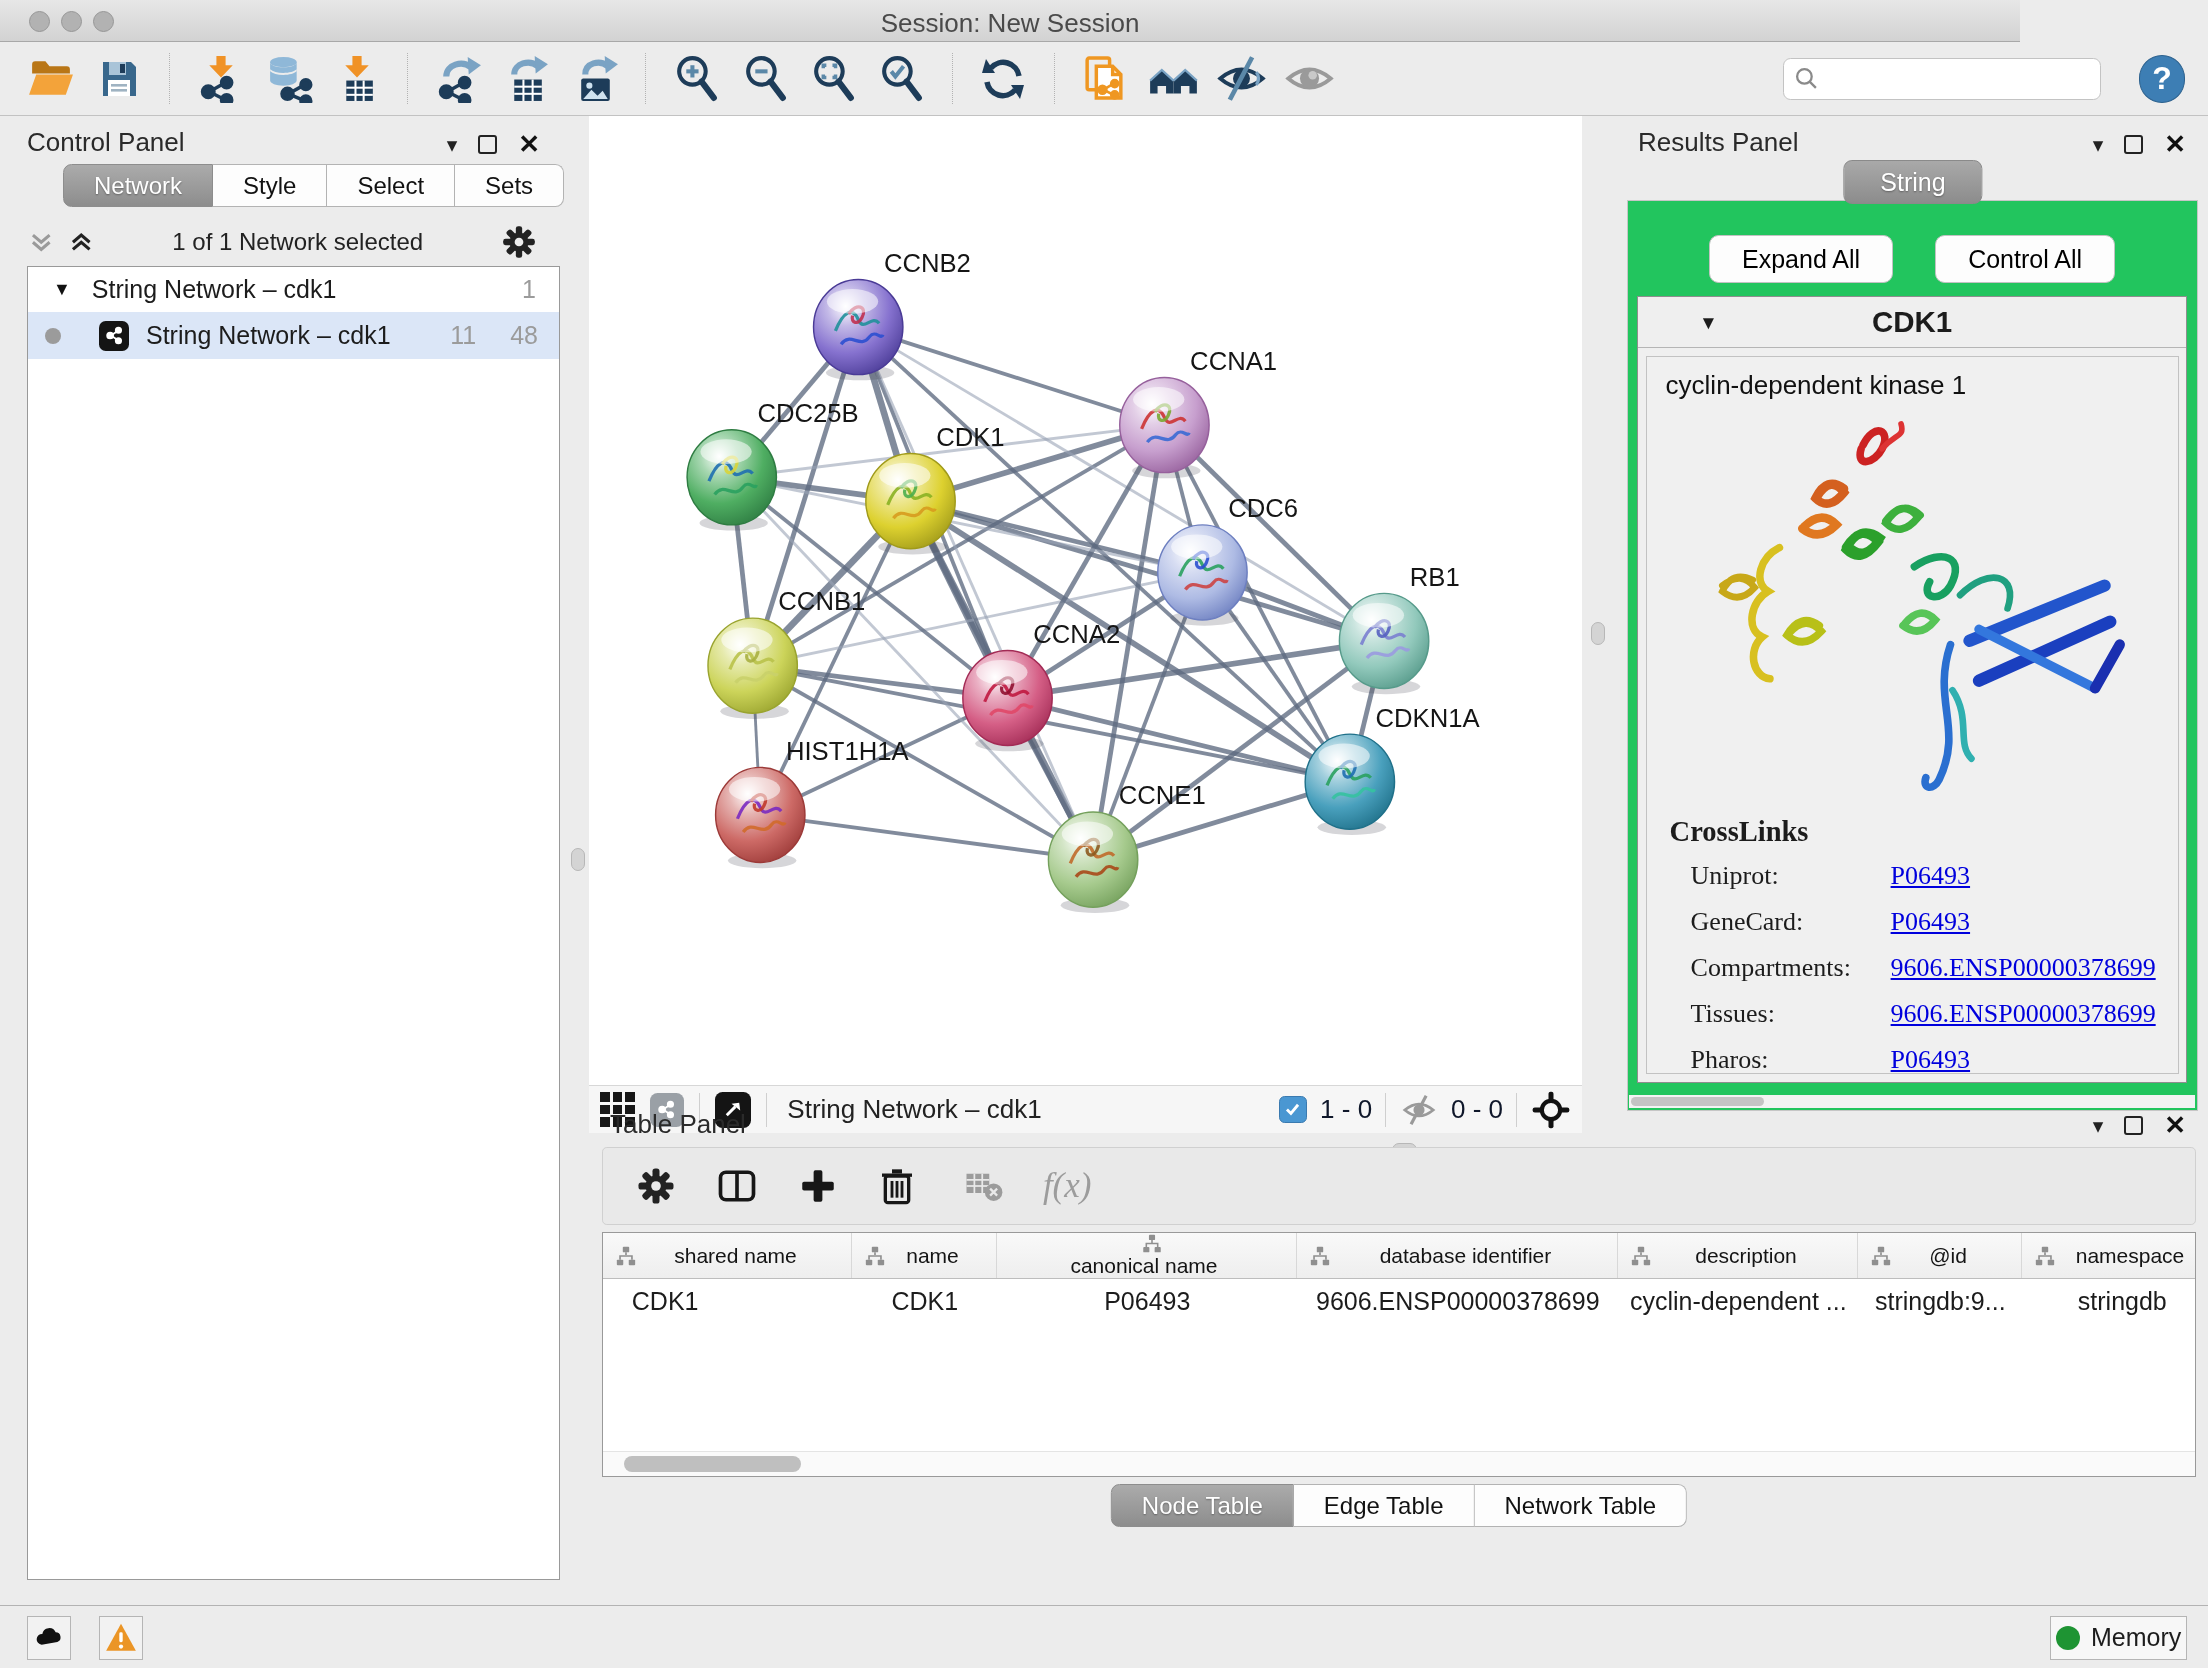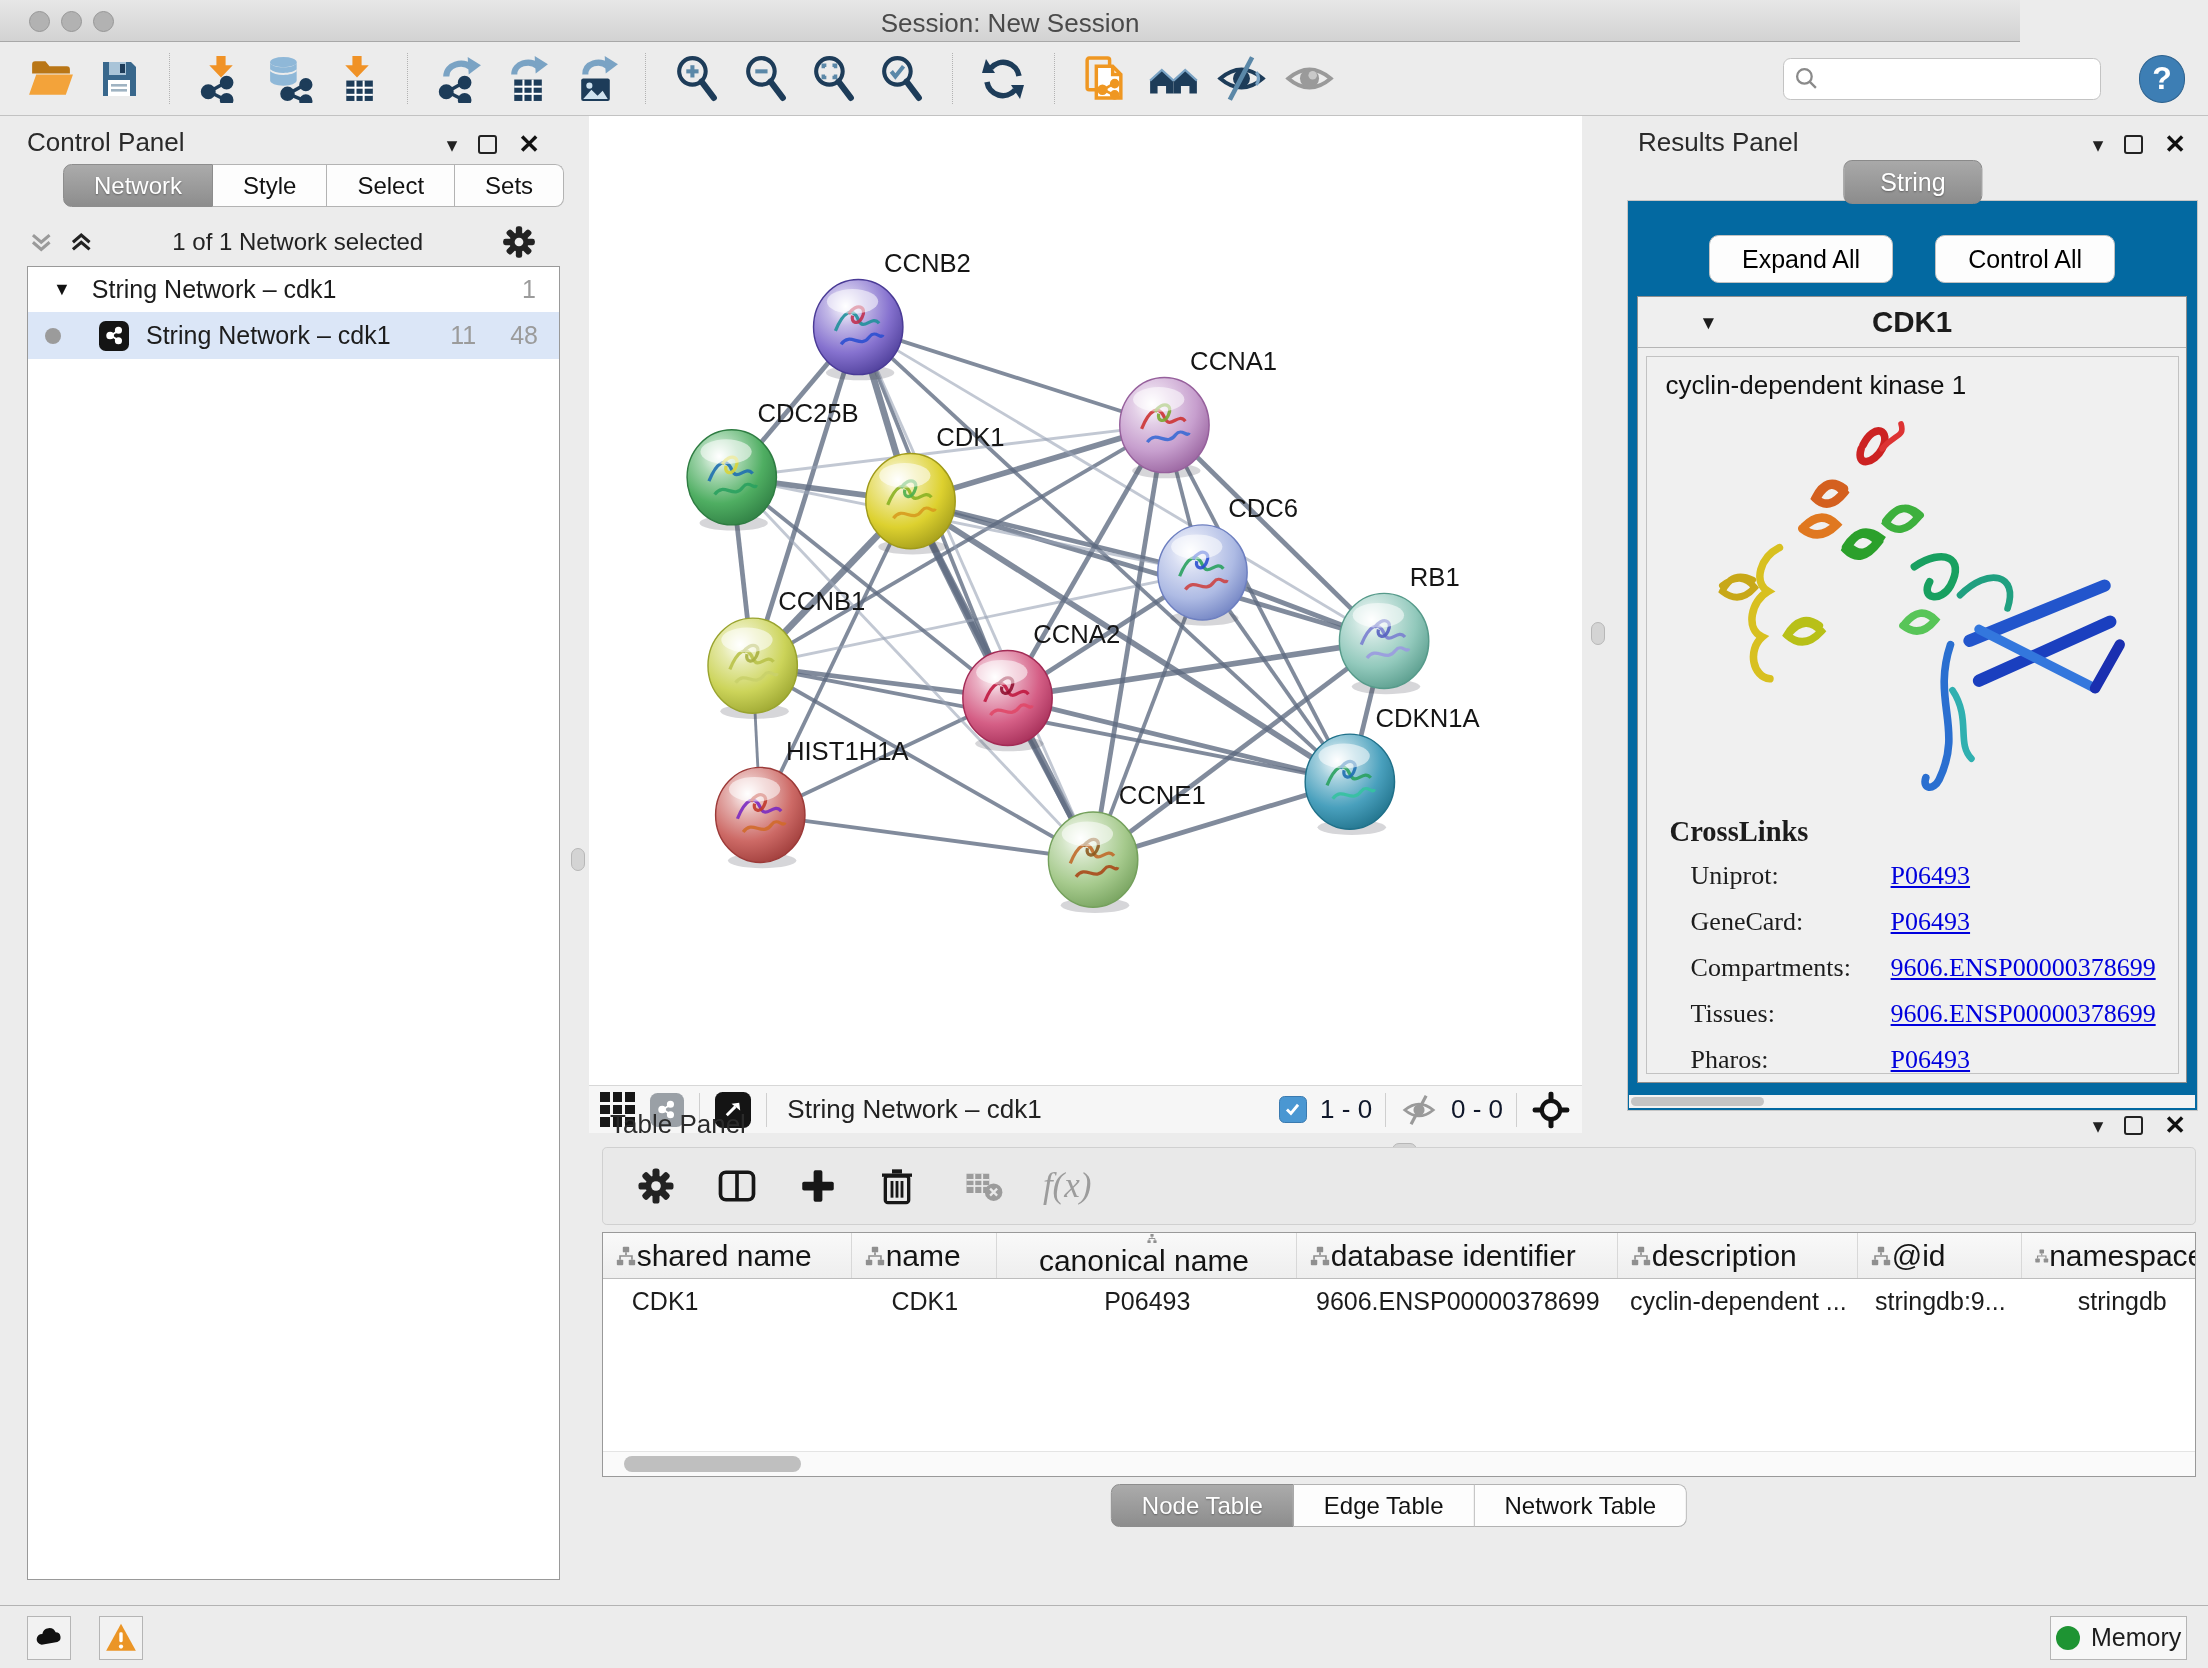--- a/index.html
+++ b/index.html
@@ -86,21 +86,21 @@
     border:1px solid #3a7ab0; display:flex; align-items:center; justify-content:center; }
   .cb-count { font-size:26px; color:#0f172a; }
   
   .results-panel { position:absolute; left:1617px; top:116px; width:592px; height:1470px; }
   .rp-head { position:absolute; left:21px; top:11.4px; }
   .rp-icons { position:absolute; right:23px; top:13.3px; }
   .rp-tab { position:absolute; left:50%; transform:translateX(-50%); top:44px;
     padding:6.7px 36px; font-size:25px; color:#fff; text-shadow:0 1px 1.9px rgba(0,0,0,.35);
     background:linear-gradient(#a9a9a9,#8c8c8c); border:1px solid #8a8a8a; border-radius:8.6px; z-index:2; }
   .rp-box { position:absolute; left:9.5px; right:11.4px; top:84px; height:911px;
-    background:#0369a1; border:1px solid #c6c6c6; }
+    background:#22c55e; border:1px solid #c6c6c6; }
   .rp-buttons { position:absolute; left:0; right:0; top:34px; display:flex; justify-content:center; gap:42px; }
   .rp-btn { padding:8.6px 32px; background:#fdfdfd; border:1px solid #c2c2c2; border-radius:9.5px; font-size:25px; }
   .rp-inner { position:absolute; left:9.5px; right:9.5px; top:95px; bottom:27px;
     background:#efefef; border:1.9px solid #8e8e8e; }
   .gene-head { position:relative; height:51px; border-bottom:1px solid #b5b5b5;
     display:flex; align-items:center; justify-content:center; }
   .gene-caret { position:absolute; left:61px; top:15px; font-size:19px; }
   .gene-name { font-size:29.5px; font-weight:bold; }
   .gene-body { position:absolute; left:7.6px; right:7.6px; top:59px; bottom:7.6px;
     background:#f0f0f0; border:1px solid #c2c2c2; overflow:hidden; }
@@ -117,21 +117,21 @@
   .tp-head { position:absolute; left:21px; top:9.5px; }
   .tp-toolbar { position:absolute; left:13.3px; right:13.3px; top:48px; height:78px;
     background:#e9e9e9; border:1px solid #d0d0d0; border-radius:4.8px;
     display:flex; align-items:center; gap:38px; padding-left:32px; }
   .fx-label { font-family:"Liberation Serif", serif; font-style:italic; font-size:35px; color:#9c9c9c; }
   .table-box { position:absolute; left:13.3px; right:13.3px; top:133px; height:245px;
     background:#fff; border:1.9px solid #999; overflow:hidden; }
   .thead { display:flex; height:46px; background:linear-gradient(#f9f9f9,#eeeeee);
     border-bottom:1.9px solid #bdbdbd; }
   .th { display:flex; align-items:center; border-right:1px solid #d8d8d8; padding-left:11.4px; flex:none; }
-  .th .lbl { flex:1; font-size:30px; color:#141414; padding-right:17px; white-space:nowrap; }
+  .th .lbl { flex:1; text-align:center; font-size:21px; color:#141414; padding-right:17px; white-space:nowrap; }
   .trow { display:flex; height:44px; align-items:center; }
   .td { flex:none; font-size:25px; white-space:nowrap; overflow:hidden; }
   .tb-hscroll { position:absolute; left:0; right:0; bottom:0; height:25px; background:#fafafa; border-top:1px solid #e4e4e4; }
   .tb-hthumb { position:absolute; left:21px; top:3.8px; width:177px; height:16px; background:#bfbfbf; border-radius:8.6px; }
   .tp-tabs { position:absolute; left:50%; transform:translateX(-50%); bottom:7.6px; }
   
   .statusbar { position:absolute; left:0; top:1605px; width:2208px; height:63px;
     background:#ececec; border-top:1.9px solid #b3b3b3; }
   .sb-box { position:absolute; top:9.5px; width:44px; height:44px; background:#f2f2f2;
     border:1.9px solid #b5b5b5; display:flex; align-items:center; justify-content:center; }

